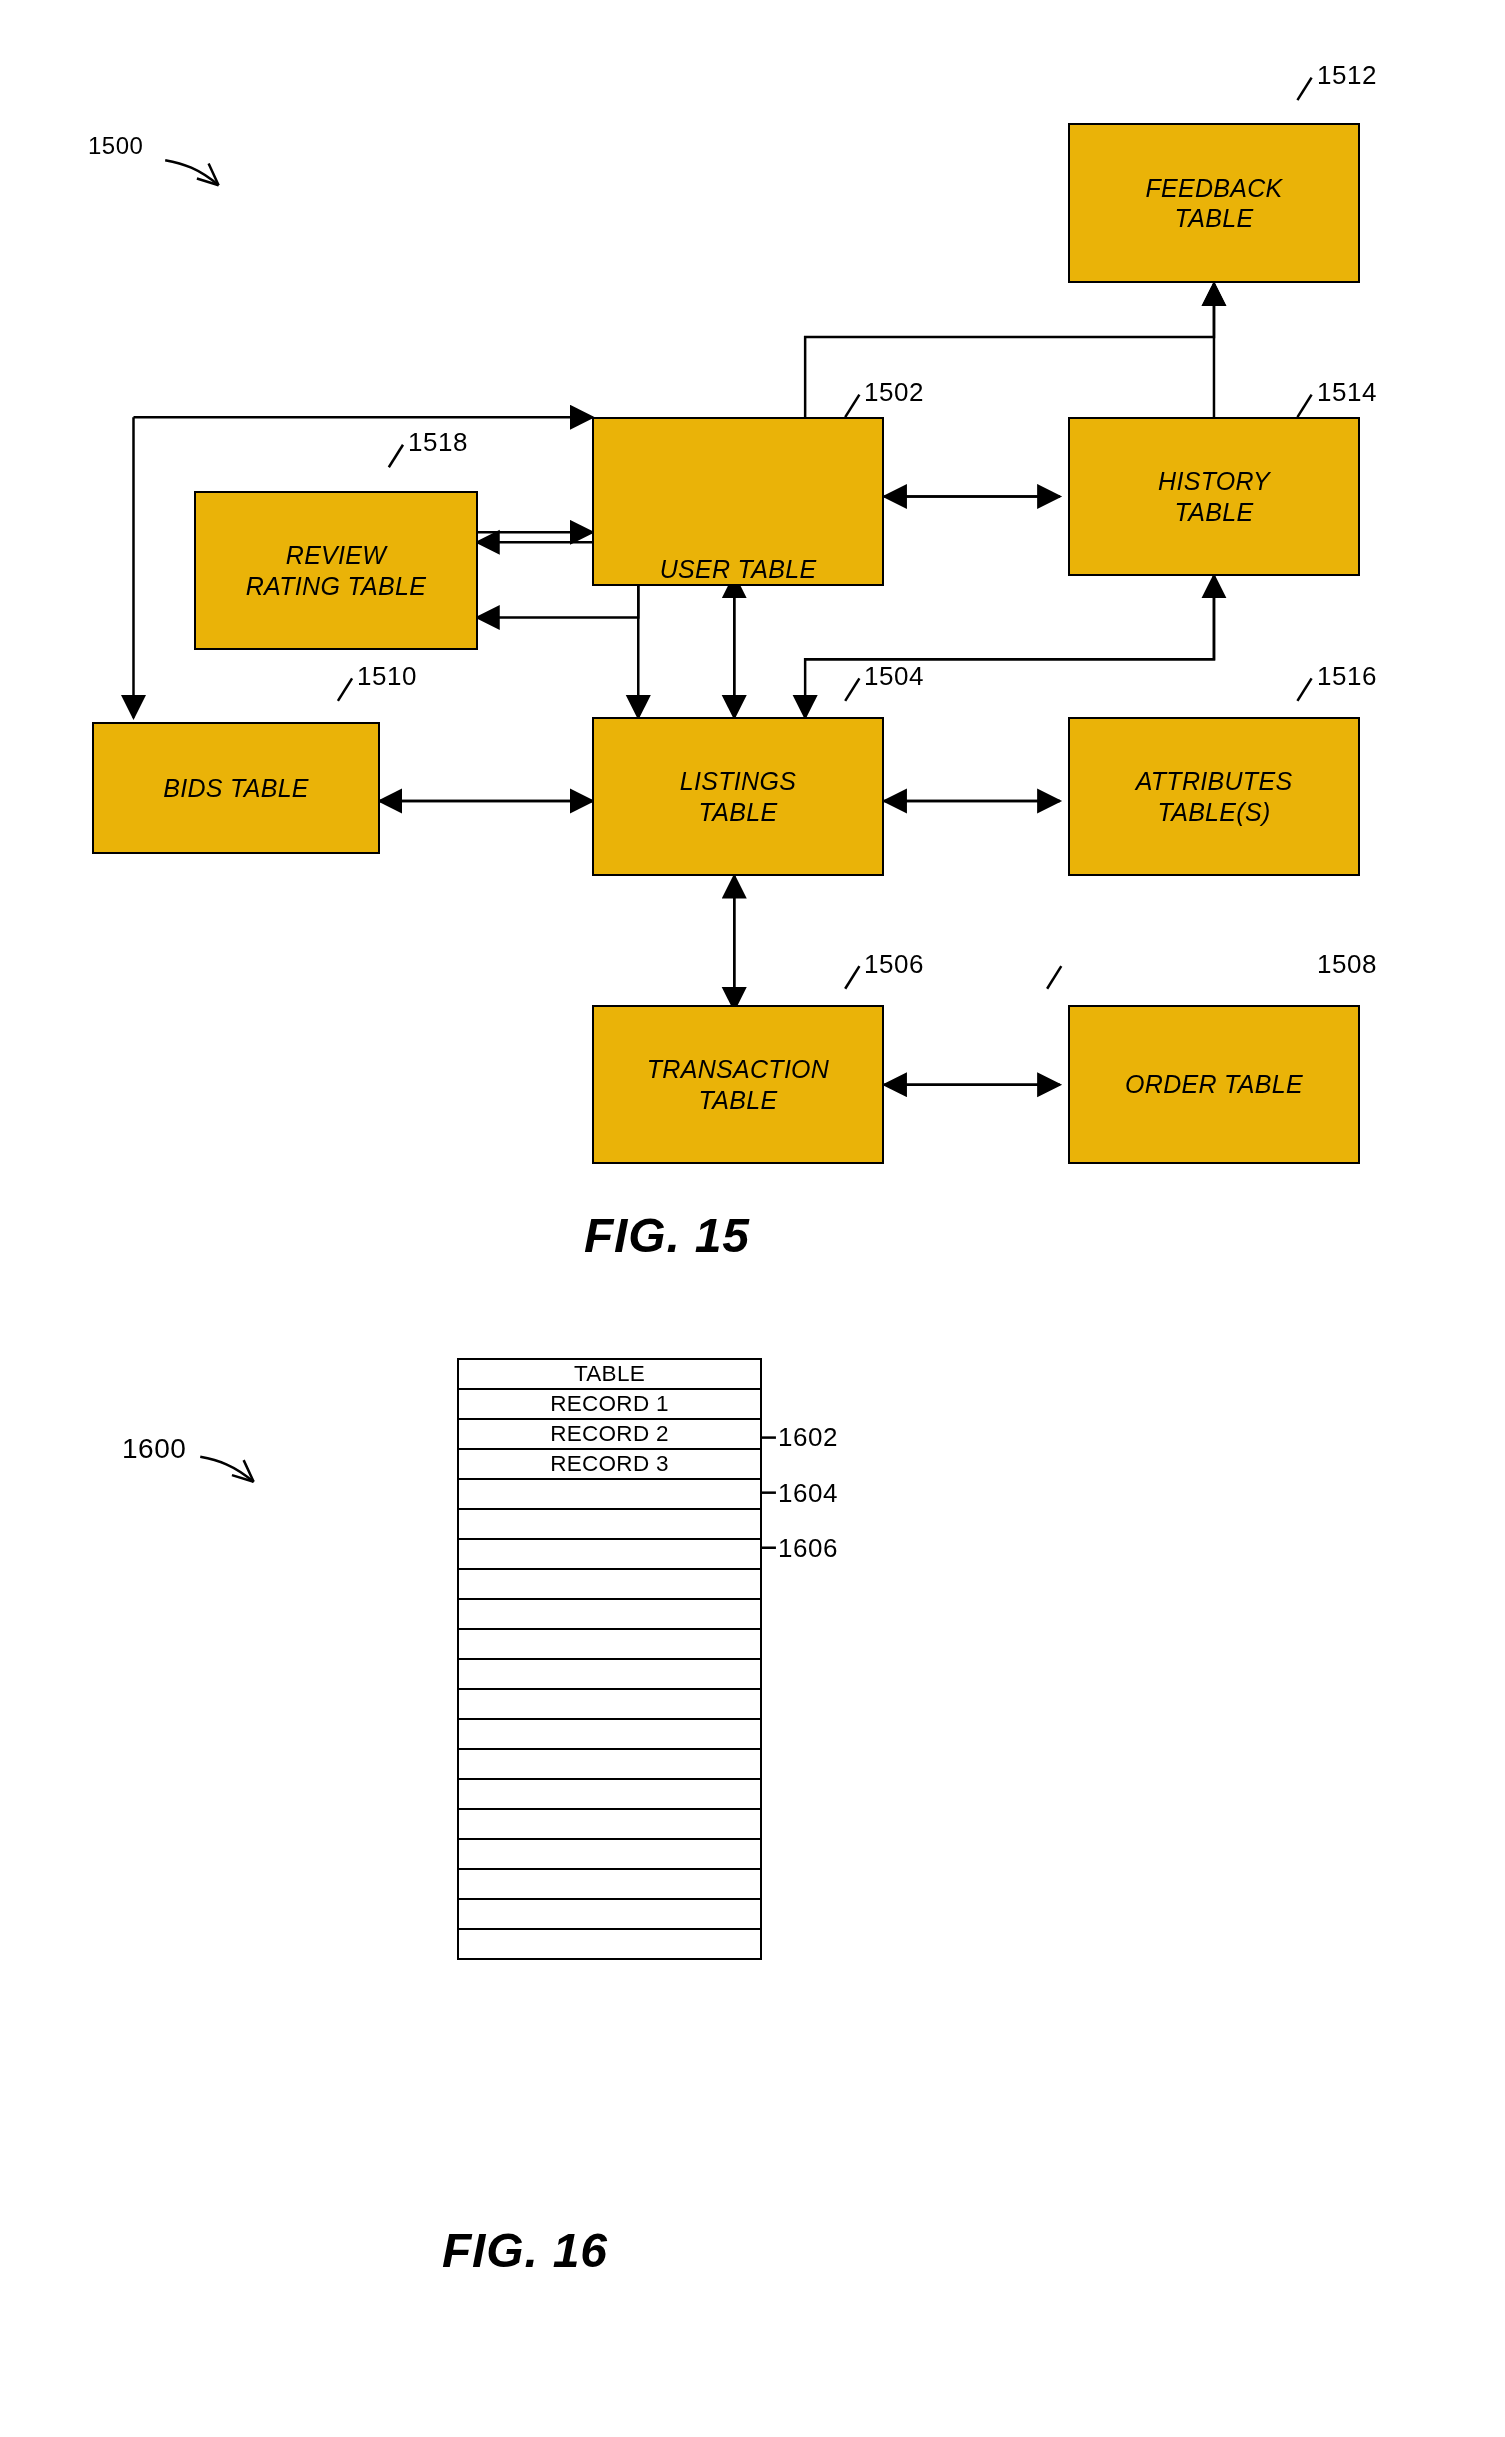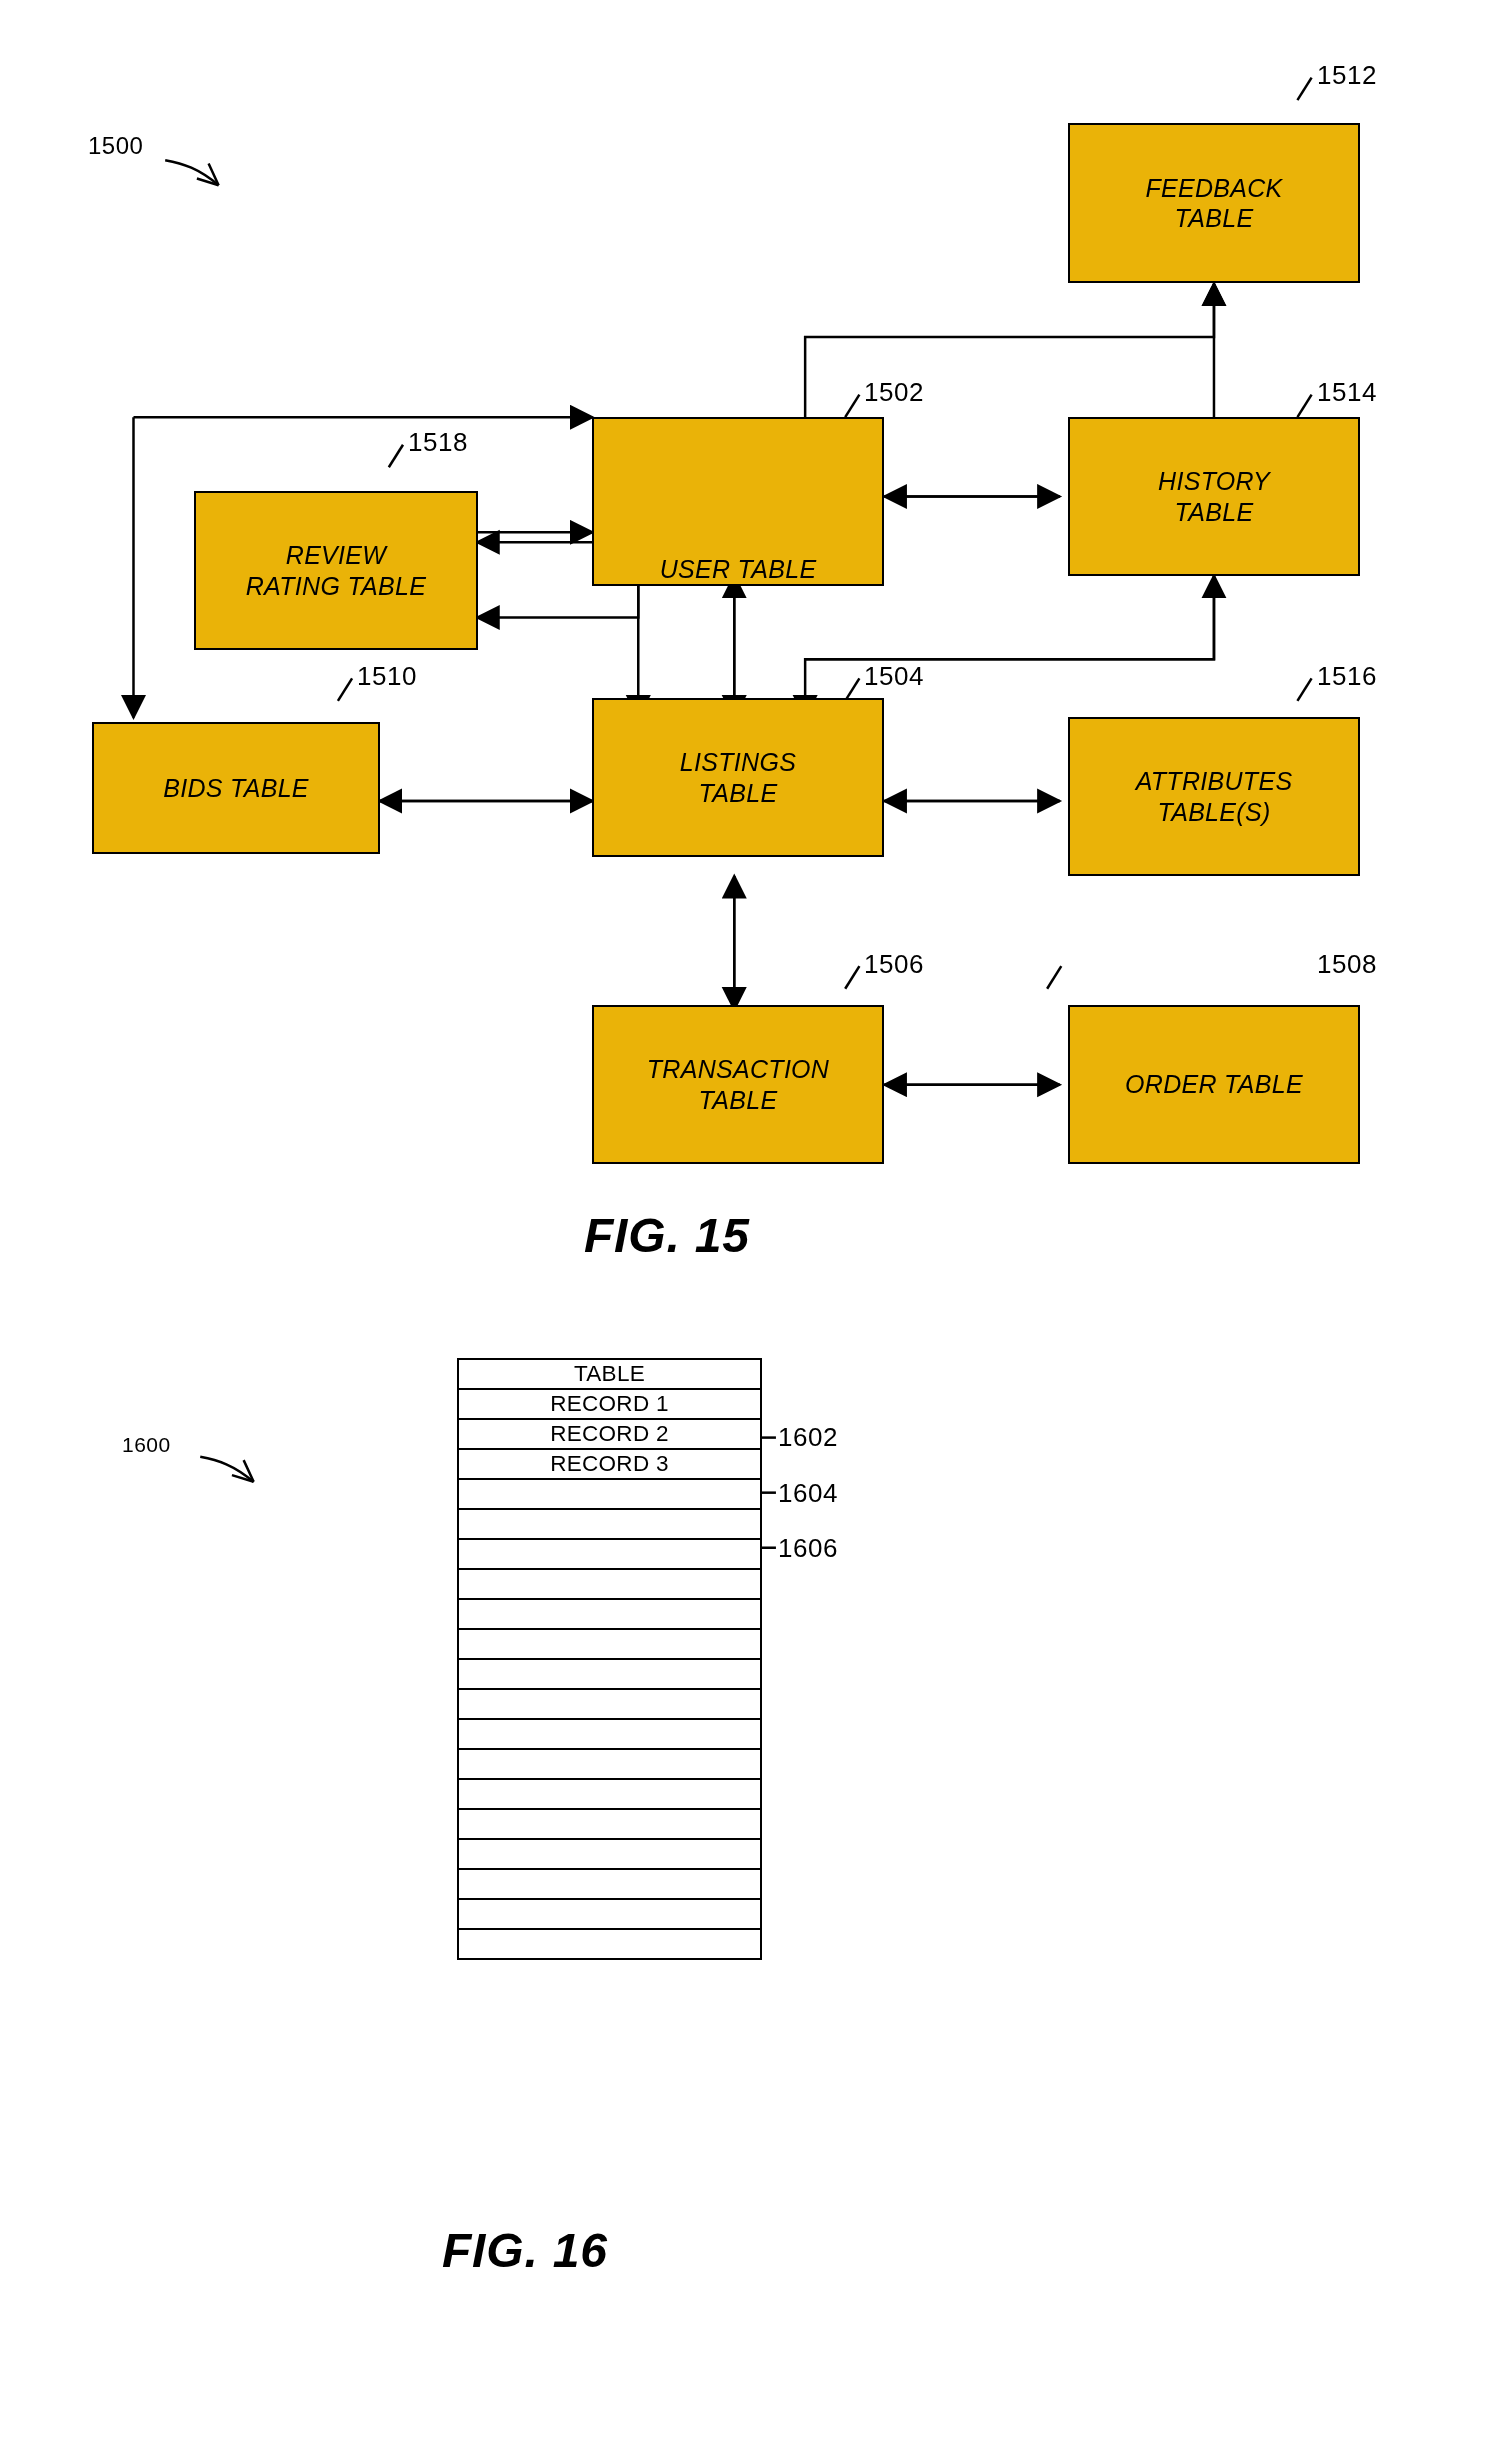--- a/index.html
+++ b/index.html
@@ -168,21 +168,21 @@
     <span style="white-space:pre-line;">REVIEW
 RATING TABLE</span>
   </div>
   <div class="ref" style="left:408px; top:427px;">1518</div>
 
   <div class="node" style="left:92px; top:722px; width:288px; height:132px;">
     <span style="white-space:pre-line;">BIDS TABLE</span>
   </div>
   <div class="ref" style="left:357px; top:661px;">1510</div>
 
-  <div class="node" style="left:592px; top:698px; width:292px; height:159px;">
+  <div class="node" style="left:592px; top:717px; width:292px; height:159px;">
     <span style="white-space:pre-line;">LISTINGS
 TABLE</span>
   </div>
   <div class="ref" style="left:864px; top:661px;">1504</div>
 
   <div class="node" style="left:1068px; top:717px; width:292px; height:159px;">
     <span style="white-space:pre-line;">ATTRIBUTES
 TABLE(S)</span>
   </div>
   <div class="ref" style="left:1317px; top:661px;">1516</div>
@@ -195,21 +195,21 @@
 
   <div class="node" style="left:1068px; top:1005px; width:292px; height:159px;">
     <span style="white-space:pre-line;">ORDER TABLE</span>
   </div>
   <div class="ref" style="left:1317px; top:949px;">1508</div>
 
   <div class="ref" style="left:88px; top:132px; font-size:24px;">1500</div>
 
   <div class="fig-label" style="left:584px; top:1208px;">FIG. 15</div>
 
-  <div class="ref" style="left:122px; top:1433px; font-size:21px;">1600</div>
+  <div class="ref" style="left:122px; top:1433px; font-size:28px;">1600</div>
 
   <div class="tbl" style="left:457px; top:1358px; width:305px;">
     <div class="tbl-row">
       <span>TABLE</span>
     </div>
     <div class="tbl-row">
       <span>RECORD 1</span>
     </div>
     <div class="tbl-row">
       <span>RECORD 2</span>

